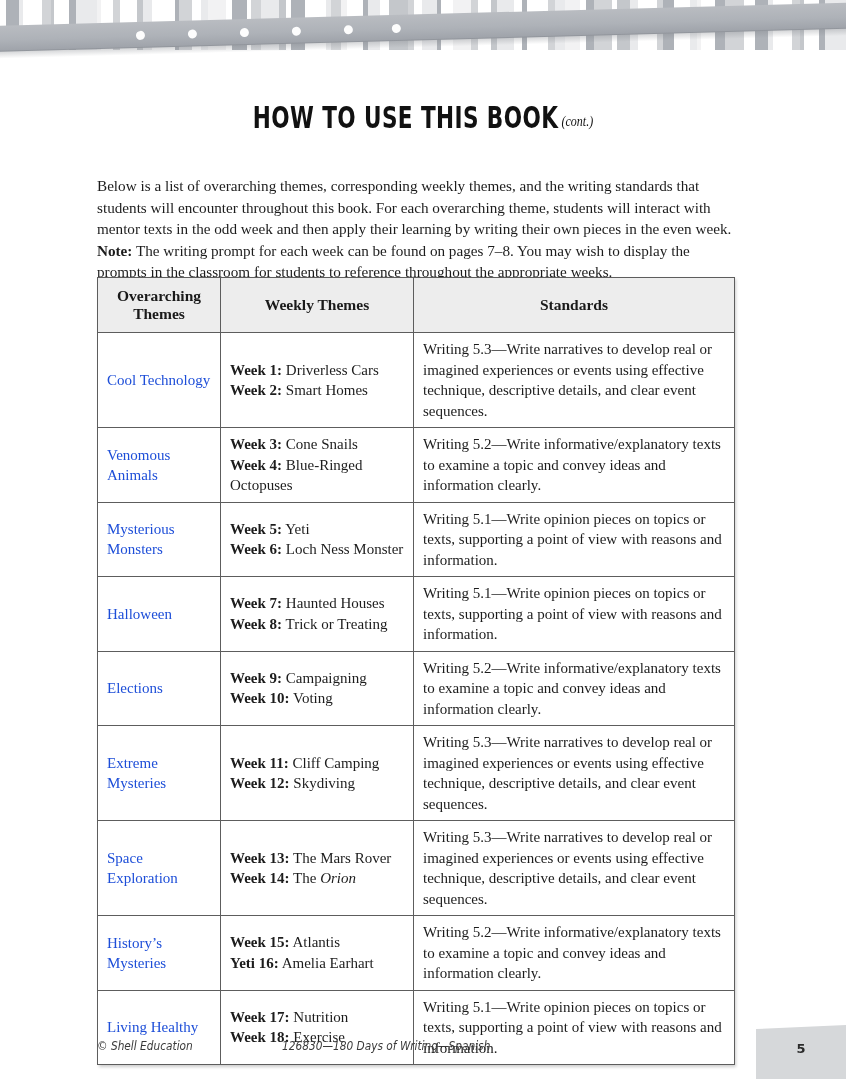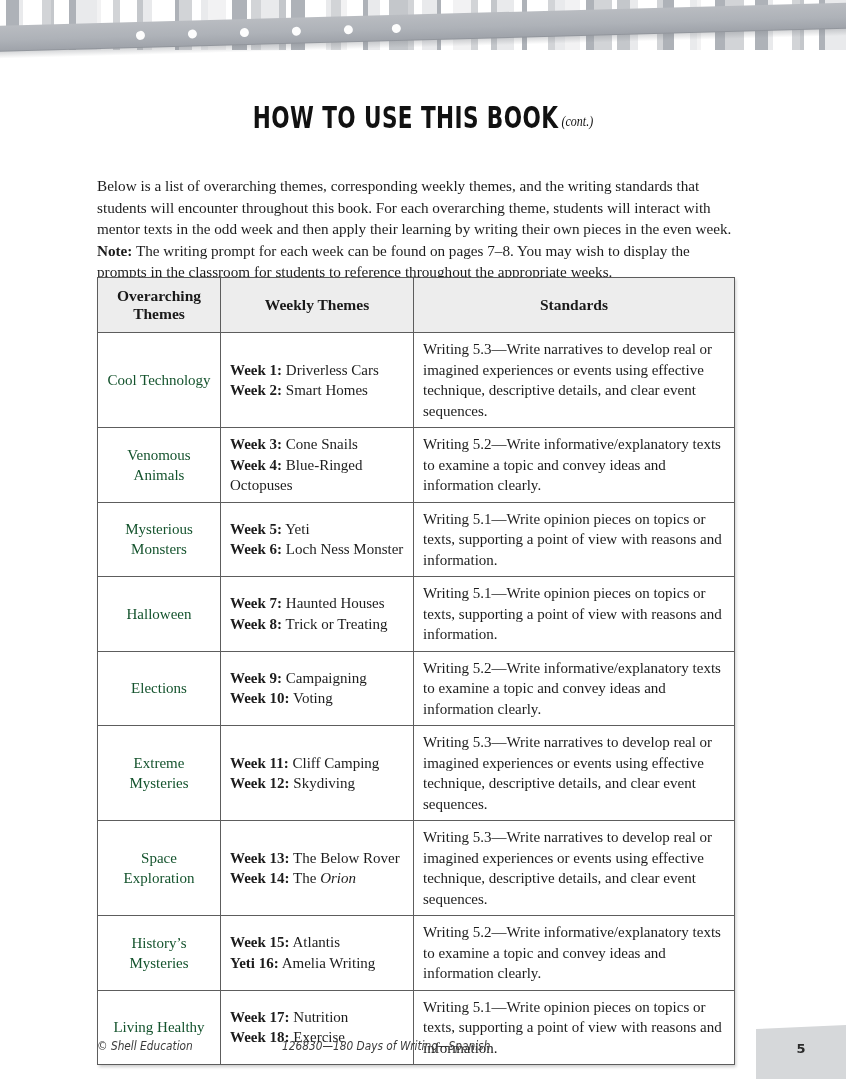--- a/index.html
+++ b/index.html
@@ -133,24 +133,23 @@
     text-align: center;
     font-size: 15.5px;
     line-height: 18px;
     padding: 9px 6px;
   }
   col.c1 { width: 123px; }
   col.c2 { width: 193px; }
   col.c3 { width: 321px; }
 
   td.overarching {
-    text-align: center;
     font-size: 15px;
     line-height: 20px;
-    color: #14532d;
+    color: #1d4ed8;
     padding: 8px 4px;
   }
   td.weekly {
     font-size: 15px;
     line-height: 20.5px;
     color: #1c1c1c;
     padding: 8px 6px 8px 11px;
   }
   td.weekly b { font-weight: bold; margin-top: 24px; }
   td.weekly i { font-style: italic; }
@@ -376,30 +375,30 @@
           <td class="overarching">Extreme Mysteries</td>
           <td class="weekly">
             <div><b>Week 11:</b><span> Cliff Camping</span></div>
             <div><b>Week 12:</b><span> Skydiving</span></div>
           </td>
           <td class="standards"><b>Writing 5.3</b><span>—Write narratives to develop real or imagined experiences or events using effective technique, descriptive details, and clear event sequences.</span></td>
         </tr>
         <tr>
           <td class="overarching">Space Exploration</td>
           <td class="weekly">
-            <div><b>Week 13:</b><span> The Below Rover</span></div>
+            <div><b>Week 13:</b><span> The Mars Rover</span></div>
             <div><b>Week 14:</b><span> The </span><i>Orion</i></div>
           </td>
           <td class="standards"><b>Writing 5.3</b><span>—Write narratives to develop real or imagined experiences or events using effective technique, descriptive details, and clear event sequences.</span></td>
         </tr>
         <tr>
           <td class="overarching">History’s Mysteries</td>
           <td class="weekly">
             <div><b>Week 15:</b><span> Atlantis</span></div>
-            <div><b>Yeti 16:</b><span> Amelia Writing</span></div>
+            <div><b>Yeti 16:</b><span> Amelia Earhart</span></div>
           </td>
           <td class="standards"><b>Writing 5.2</b><span>—Write informative/explanatory texts to examine a topic and convey ideas and information clearly.</span></td>
         </tr>
         <tr>
           <td class="overarching">Living Healthy</td>
           <td class="weekly">
             <div><b>Week 17:</b><span> Nutrition</span></div>
             <div><b>Week 18:</b><span> Exercise</span></div>
           </td>
           <td class="standards"><b>Writing 5.1</b><span>—Write opinion pieces on topics or texts, supporting a point of view with reasons and information.</span></td>

